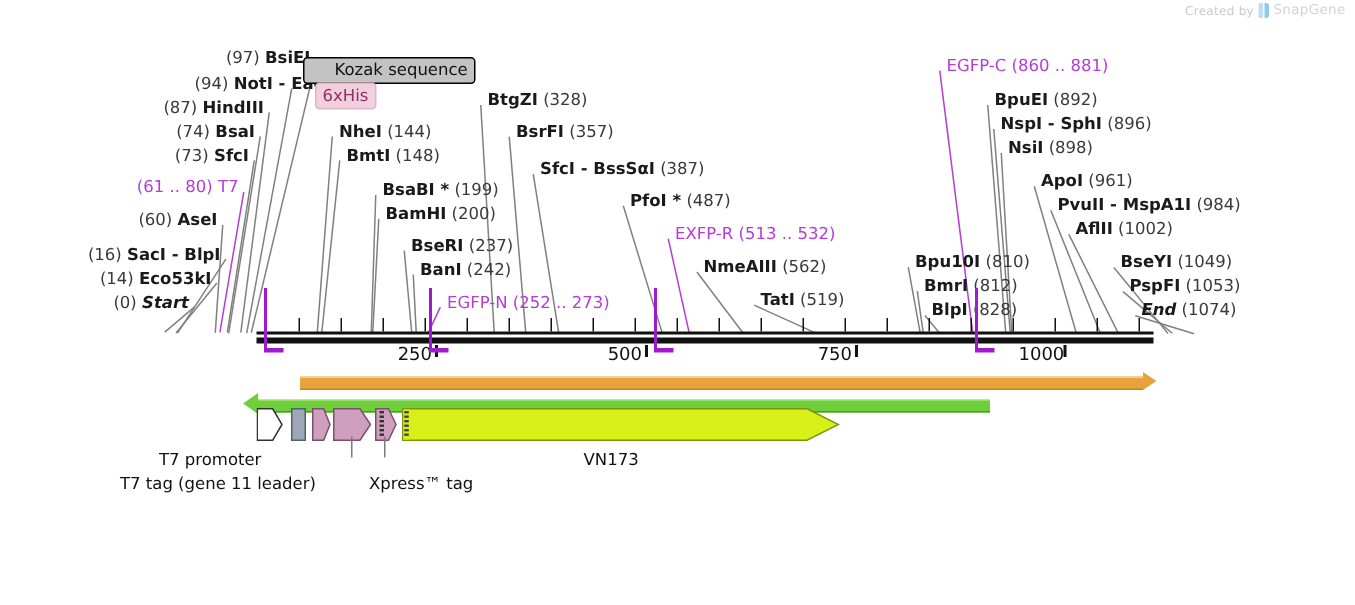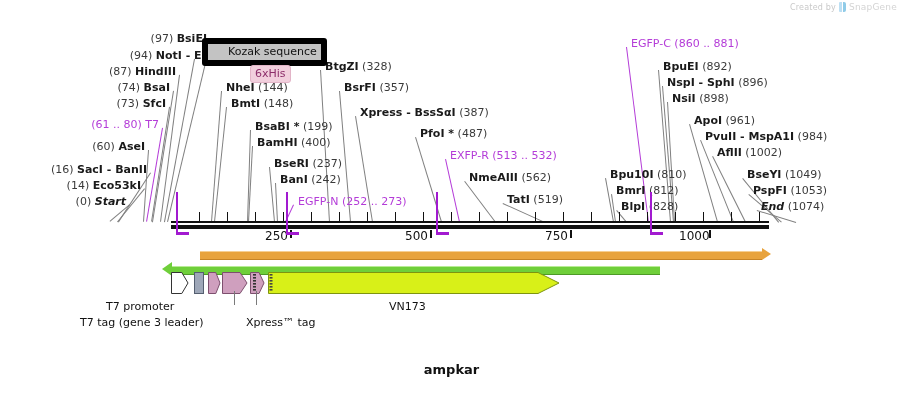--- a/index.html
+++ b/index.html
@@ -43,21 +43,21 @@
   .lbl .nm.ital{font-style:italic;}
   .lbl .pos{color:#3a3a3a;font-weight:normal;}
   .lbl.right{text-align:right;}
   .lbl.prim .nm, .lbl.prim .pos{color:#b43cd8;font-weight:normal;}
 
   
   .chip{
     position:absolute;font-size:11px;line-height:13px;
     padding:1px 4px 2px 4px;border-radius:3px;white-space:nowrap;
   }
-  .chip.kozak{background:#c3c3c3;color:#111;border:6px solid #000000;padding-left:20px;}
+  .chip.kozak{background:#c3c3c3;color:#111;border:1px solid #000000;padding-left:20px;}
   .chip.his{background:#f2cfdd;color:#8d2f6b;border:1px solid #e2b4c7;}
 
   
   .leader{position:absolute;background:#808080;transform-origin:0 0;}
 
   
   .ruler-line{position:absolute;background:#111;}
   .tick{position:absolute;width:1px;background:#111;}
   .tick-major{position:absolute;width:2px;background:#111;}
   .ruler-num{
@@ -144,54 +144,54 @@
       <div class="leader" style="left: 757px; top: 210px; width: 40.8044px; height: 1px; transform: rotate(17.1027deg);"></div>
     </div>
   <div id="labels">
       <div class="lbl right" style="top: 33px; left: 0px; width: 207px;"><span class="pos">(97)</span> <span class="nm">BsiEI</span></div>
       <div class="lbl right" style="top: 50px; left: 0px; width: 221px;"><span class="pos">(94)</span> <span class="nm">NotI  -  EagI</span></div>
       <div class="lbl right" style="top: 66px; left: 0px; width: 176px;"><span class="pos">(87)</span> <span class="nm">HindIII</span></div>
       <div class="lbl right" style="top: 82px; left: 0px; width: 170px;"><span class="pos">(74)</span> <span class="nm">BsaI</span></div>
       <div class="lbl right" style="top: 98px; left: 0px; width: 166px;"><span class="pos">(73)</span> <span class="nm">SfcI</span></div>
       <div class="lbl right prim" style="top: 119px; left: 0px; width: 159px;"><span class="pos">(61 .. 80)</span> <span class="nm">T7</span></div>
       <div class="lbl right" style="top: 141px; left: 0px; width: 145px;"><span class="pos">(60)</span> <span class="nm">AseI</span></div>
-      <div class="lbl right" style="top: 164px; left: 0px; width: 147px;"><span class="pos">(16)</span> <span class="nm">SacI  -  BanII</span></div>
+      <div class="lbl right" style="top: 164px; left: 0px; width: 147px;"><span class="pos">(16)</span> <span class="nm">SacI  -  BlpI</span></div>
       <div class="lbl right" style="top: 180px; left: 0px; width: 141px;"><span class="pos">(14)</span> <span class="nm">Eco53kI</span></div>
       <div class="lbl right" style="top: 196px; left: 0px; width: 126px;"><span class="pos">(0)</span> <span class="nm ital">Start</span></div>
       <div class="lbl" style="top: 82px; left: 226px;"><span class="nm">NheI</span>  <span class="pos">(144)</span></div>
       <div class="lbl" style="top: 98px; left: 231px;"><span class="nm">BmtI</span>  <span class="pos">(148)</span></div>
       <div class="lbl" style="top: 121px; left: 255px;"><span class="nm">BsaBI *</span>  <span class="pos">(199)</span></div>
-      <div class="lbl" style="top: 137px; left: 257px;"><span class="nm">BamHI</span>  <span class="pos">(400)</span></div>
+      <div class="lbl" style="top: 137px; left: 257px;"><span class="nm">BamHI</span>  <span class="pos">(200)</span></div>
       <div class="lbl" style="top: 158px; left: 274px;"><span class="nm">BseRI</span>  <span class="pos">(237)</span></div>
       <div class="lbl" style="top: 174px; left: 280px;"><span class="nm">BanI</span>  <span class="pos">(242)</span></div>
       <div class="lbl prim" style="top: 196px; left: 298px;"><span class="nm">EGFP-N</span>  <span class="pos">(252 .. 273)</span></div>
       <div class="lbl" style="top: 61px; left: 325px;"><span class="nm">BtgZI</span>  <span class="pos">(328)</span></div>
       <div class="lbl" style="top: 82px; left: 344px;"><span class="nm">BsrFI</span>  <span class="pos">(357)</span></div>
-      <div class="lbl" style="top: 107px; left: 360px;"><span class="nm">Xpress  -  BssSαI</span>  <span class="pos">(387)</span></div>
+      <div class="lbl" style="top: 107px; left: 360px;"><span class="nm">SfcI  -  BssSαI</span>  <span class="pos">(387)</span></div>
       <div class="lbl" style="top: 128px; left: 420px;"><span class="nm">PfoI *</span>  <span class="pos">(487)</span></div>
       <div class="lbl prim" style="top: 150px; left: 450px;"><span class="nm">EXFP-R</span>  <span class="pos">(513 .. 532)</span></div>
       <div class="lbl" style="top: 172px; left: 469px;"><span class="nm">NmeAIII</span>  <span class="pos">(562)</span></div>
       <div class="lbl" style="top: 194px; left: 507px;"><span class="nm">TatI</span>  <span class="pos">(519)</span></div>
       <div class="lbl prim" style="top: 38px; left: 631px;"><span class="nm">EGFP-C</span>  <span class="pos">(860 .. 881)</span></div>
       <div class="lbl" style="top: 61px; left: 663px;"><span class="nm">BpuEI</span>  <span class="pos">(892)</span></div>
       <div class="lbl" style="top: 77px; left: 667px;"><span class="nm">NspI  -  SphI</span>  <span class="pos">(896)</span></div>
       <div class="lbl" style="top: 93px; left: 672px;"><span class="nm">NsiI</span>  <span class="pos">(898)</span></div>
       <div class="lbl" style="top: 115px; left: 694px;"><span class="nm">ApoI</span>  <span class="pos">(961)</span></div>
       <div class="lbl" style="top: 131px; left: 705px;"><span class="nm">PvuII  -  MspA1I</span>  <span class="pos">(984)</span></div>
       <div class="lbl" style="top: 147px; left: 717px;"><span class="nm">AflII</span>  <span class="pos">(1002)</span></div>
       <div class="lbl" style="top: 169px; left: 610px; text-align: center;"><span class="nm">Bpu10I</span>  <span class="pos">(810)</span></div>
       <div class="lbl" style="top: 185px; left: 616px;"><span class="nm">BmrI</span>  <span class="pos">(812)</span></div>
       <div class="lbl" style="top: 201px; left: 621px;"><span class="nm">BlpI</span>  <span class="pos">(828)</span></div>
       <div class="lbl" style="top: 169px; left: 747px;"><span class="nm">BseYI</span>  <span class="pos">(1049)</span></div>
       <div class="lbl" style="top: 185px; left: 753px;"><span class="nm">PspFI</span>  <span class="pos">(1053)</span></div>
       <div class="lbl" style="top: 201px; left: 761px;"><span class="nm ital">End</span>  <span class="pos">(1074)</span></div>
     </div>
   <div id="chips">
       <div class="chip kozak" style="left: 202px; top: 38px;">Kozak sequence</div>
-      <div class="chip his" style="left: 210px; top: 65px; margin-left: 40px;">6xHis</div>
+      <div class="chip his" style="left: 210px; top: 55px;">6xHis</div>
     </div>
   <div id="ruler">
       <div class="ruler-line" style="left: 171px; top: 221px; width: 598px; height: 2px;"></div>
       <div class="ruler-line" style="left: 171px; top: 225px; width: 598px; height: 4px;"></div>
       <div class="tick" style="left: 199px; top: 212px; width: 1px; height: 9px;"></div>
       <div class="tick" style="left: 227px; top: 212px; width: 1px; height: 9px;"></div>
       <div class="tick" style="left: 255px; top: 212px; width: 1px; height: 9px;"></div>
       <div class="tick" style="left: 283px; top: 212px; width: 1px; height: 9px;"></div>
       <div class="tick" style="left: 311px; top: 212px; width: 1px; height: 9px;"></div>
       <div class="tick" style="left: 339px; top: 212px; width: 1px; height: 9px;"></div>
@@ -275,21 +275,20 @@
           <rect x="1.5" y="5" width="3" height="1.6" fill="#444"></rect>
           <rect x="1.5" y="8" width="3" height="1.6" fill="#444"></rect>
           <rect x="1.5" y="11" width="3" height="1.6" fill="#444"></rect>
           <rect x="1.5" y="14" width="3" height="1.6" fill="#444"></rect>
           <rect x="1.5" y="17" width="3" height="1.6" fill="#444"></rect>
         </svg>
       </div>
     </div>
   <div id="flabels">
       <div class="flabel" style="left: 106px; top: 300px;">T7 promoter</div>
-      <div class="flabel" style="left: 80px; top: 316px;">T7 tag (gene 3 leader)</div>
+      <div class="flabel" style="left: 80px; top: 316px;">T7 tag (gene 11 leader)</div>
       <div class="fline" style="left: 234px; top: 291px; height: 14px;"></div>
       <div class="flabel" style="left: 246px; top: 316px;">Xpress™ tag</div>
       <div class="fline" style="left: 256px; top: 291px; height: 14px;"></div>
       <div class="flabel" style="left: 389px; top: 300px;">VN173</div>
     </div>
 
-  <div class="plasmid-name" style="top:362px;">ampkar</div>
 </div>
 
 </body></html>

